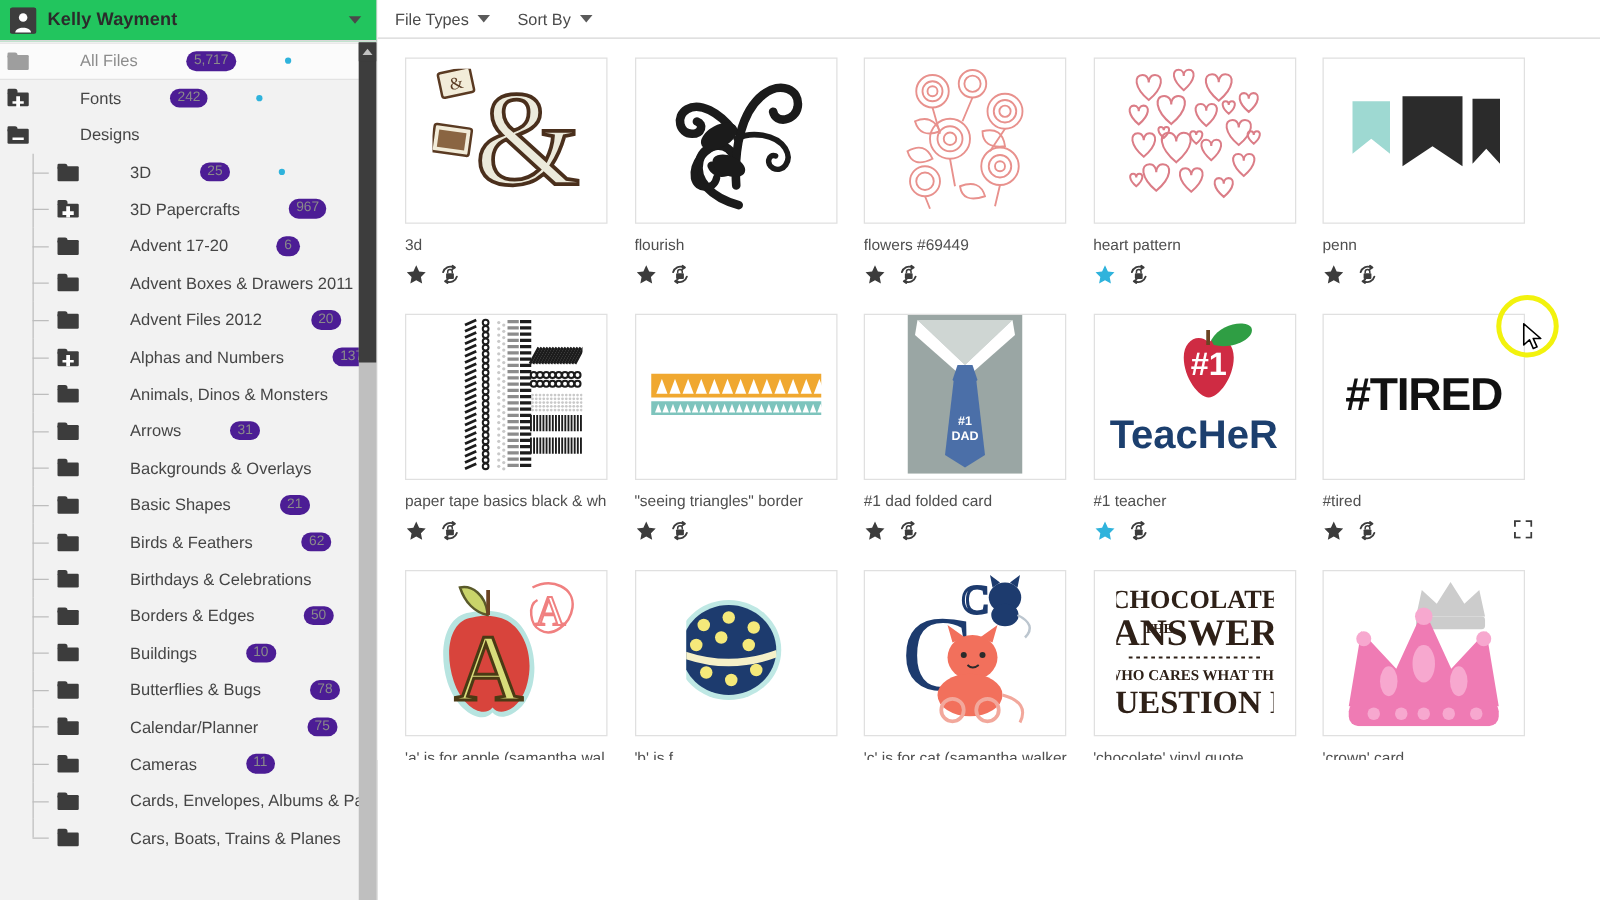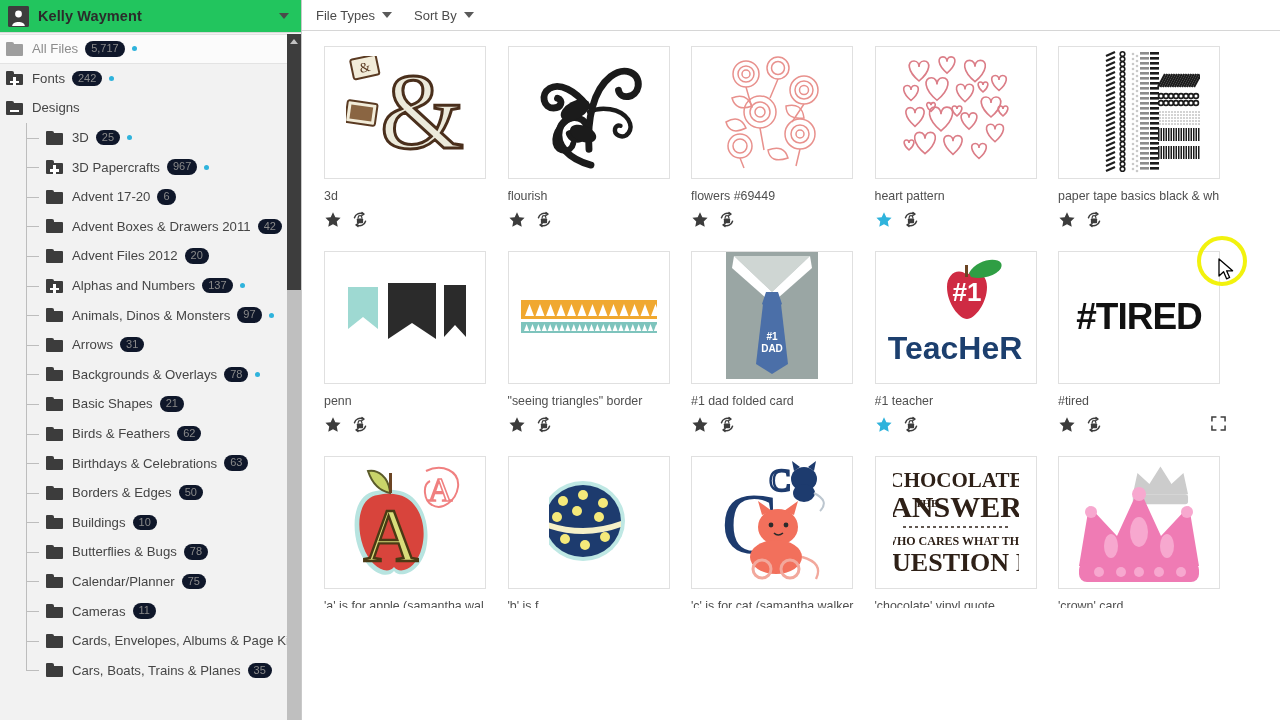--- a/index.html
+++ b/index.html
@@ -56,20 +56,21 @@
     background: #f2f2f2;
   }
   .tree-row {
     height: 29.6px;
     display: flex; align-items: center;
     position: relative;
     white-space: nowrap;
     font-size: 13.2px;
     color: #454545;
     padding-left: 0;
+    gap: 32px;
   }
   .tree-row.selected {
     background: #fbfbfb;
     border-top: 1px solid #e3e3e3;
     border-bottom: 1px solid #e3e3e3;
   }
   .tw-indent0 { padding-left: 6px; }
   .tw-indent1 { padding-left: 46px; }
 
   .folder-ico {
@@ -99,21 +100,21 @@
   .folder-ico .plus.v {
     left: 7.3px; bottom: -0.3px; width: 2.4px; height: 9px;
   }
   .star-ico { width:17px;height:16px;flex:0 0 17px;margin-right:9px; }
   .star-ico svg { display:block; }
 
   .tree-label { color:#454545; }
   .tree-label.muted { color: #8c8c8c; }
   .count {
     display: inline-block;
-    background: #0f172a;
+    background: #4c1d95;
     color: #8a8a8a;
     font-size: 11px;
     border-radius: 8px;
     padding: 1px 6px 1.5px 6px;
     margin-left: 7px;
     vertical-align: 1.5px;
     line-height: 13px;
   }
   .dot {
     display: inline-block;
@@ -610,20 +611,43 @@
                 <path transform="translate(36,58) scale(0.4375)" d="M0,10 C-12,0 -12,-10 -5,-10 C-1,-10 0,-6 0,-4 C0,-6 1,-10 5,-10 C12,-10 12,0 0,10 Z" fill="none" stroke="#db7d87" stroke-width="3.7142857142857144"></path>
                 <path transform="translate(88,38) scale(0.5)" d="M0,10 C-12,0 -12,-10 -5,-10 C-1,-10 0,-6 0,-4 C0,-6 1,-10 5,-10 C12,-10 12,0 0,10 Z" fill="none" stroke="#db7d87" stroke-width="3.25"></path>
                 <path transform="translate(14,96) scale(0.5)" d="M0,10 C-12,0 -12,-10 -5,-10 C-1,-10 0,-6 0,-4 C0,-6 1,-10 5,-10 C12,-10 12,0 0,10 Z" fill="none" stroke="#db7d87" stroke-width="3.25"></path>
                 <path transform="translate(108,62) scale(0.5)" d="M0,10 C-12,0 -12,-10 -5,-10 C-1,-10 0,-6 0,-4 C0,-6 1,-10 5,-10 C12,-10 12,0 0,10 Z" fill="none" stroke="#db7d87" stroke-width="3.25"></path>
               </svg></div>
           </div>
           <div class="cap">heart pattern</div>
           <div class="icons">
             <span class="st"><svg width="18" height="18" viewBox="0 0 24 24">
                 <path d="M12 1.6l3.1 6.6 7 .9-5.1 4.9 1.3 7.1L12 17.6 5.7 21.1 7 14 1.9 9.1l7-.9z" fill="#2fb3dc"></path>
+              </svg></span>
+            <span class="lk"><svg width="18" height="17" viewBox="0 0 24 24">
+                <path d="M4.2 9.5 A8.4 8.4 0 0 1 16 4.1" fill="none" stroke="#3c3c3c" stroke-width="2.1" stroke-linecap="round"></path>
+                <path d="M14.8 2.2 L17.6 4.3 L14.6 6.2" fill="none" stroke="#3c3c3c" stroke-width="2.1" stroke-linecap="round" stroke-linejoin="round"></path>
+                <path d="M19.8 14.5 A8.4 8.4 0 0 1 8 19.9" fill="none" stroke="#3c3c3c" stroke-width="2.1" stroke-linecap="round"></path>
+                <path d="M9.2 21.8 L6.4 19.7 L9.4 17.8" fill="none" stroke="#3c3c3c" stroke-width="2.1" stroke-linecap="round" stroke-linejoin="round"></path>
+                <rect x="7.6" y="10.6" width="8.8" height="6.6" rx="1" fill="#3c3c3c"></rect>
+                <path d="M9.4 10.6 V9 a2.6 2.6 0 0 1 5.2 0 v1.6" fill="none" stroke="#3c3c3c" stroke-width="1.7"></path>
+              </svg></span>
+          </div>
+        </div>
+        <div class="card">
+          <div class="thumb">
+            <div class="art"><svg width="122" height="126" viewBox="0 0 122 126">
+                <path d="M4 34 H34 V76 L19 64 L4 76 Z" fill="#9ed9d2"></path>
+                <path d="M44 30 H92 V86 L68 70 L44 86 Z" fill="#2b2b2b"></path>
+                <path d="M100 32 H122 V84 L111 72 L100 84 Z" fill="#2b2b2b"></path>
+              </svg></div>
+          </div>
+          <div class="cap">penn</div>
+          <div class="icons">
+            <span class="st"><svg width="18" height="18" viewBox="0 0 24 24">
+                <path d="M12 1.6l3.1 6.6 7 .9-5.1 4.9 1.3 7.1L12 17.6 5.7 21.1 7 14 1.9 9.1l7-.9z" fill="#3c3c3c"></path>
               </svg></span>
             <span class="lk"><svg width="18" height="17" viewBox="0 0 24 24">
                 <path d="M4.2 9.5 A8.4 8.4 0 0 1 16 4.1" fill="none" stroke="#3c3c3c" stroke-width="2.1" stroke-linecap="round"></path>
                 <path d="M14.8 2.2 L17.6 4.3 L14.6 6.2" fill="none" stroke="#3c3c3c" stroke-width="2.1" stroke-linecap="round" stroke-linejoin="round"></path>
                 <path d="M19.8 14.5 A8.4 8.4 0 0 1 8 19.9" fill="none" stroke="#3c3c3c" stroke-width="2.1" stroke-linecap="round"></path>
                 <path d="M9.2 21.8 L6.4 19.7 L9.4 17.8" fill="none" stroke="#3c3c3c" stroke-width="2.1" stroke-linecap="round" stroke-linejoin="round"></path>
                 <rect x="7.6" y="10.6" width="8.8" height="6.6" rx="1" fill="#3c3c3c"></rect>
                 <path d="M9.4 10.6 V9 a2.6 2.6 0 0 1 5.2 0 v1.6" fill="none" stroke="#3c3c3c" stroke-width="1.7"></path>
               </svg></span>
           </div>
@@ -923,43 +947,20 @@
                 <path d="M14.8 2.2 L17.6 4.3 L14.6 6.2" fill="none" stroke="#3c3c3c" stroke-width="2.1" stroke-linecap="round" stroke-linejoin="round"></path>
                 <path d="M19.8 14.5 A8.4 8.4 0 0 1 8 19.9" fill="none" stroke="#3c3c3c" stroke-width="2.1" stroke-linecap="round"></path>
                 <path d="M9.2 21.8 L6.4 19.7 L9.4 17.8" fill="none" stroke="#3c3c3c" stroke-width="2.1" stroke-linecap="round" stroke-linejoin="round"></path>
                 <rect x="7.6" y="10.6" width="8.8" height="6.6" rx="1" fill="#3c3c3c"></rect>
                 <path d="M9.4 10.6 V9 a2.6 2.6 0 0 1 5.2 0 v1.6" fill="none" stroke="#3c3c3c" stroke-width="1.7"></path>
               </svg></span>
           </div>
         </div>
         <div class="card">
           <div class="thumb">
-            <div class="art"><svg width="122" height="126" viewBox="0 0 122 126">
-                <path d="M4 34 H34 V76 L19 64 L4 76 Z" fill="#9ed9d2"></path>
-                <path d="M44 30 H92 V86 L68 70 L44 86 Z" fill="#2b2b2b"></path>
-                <path d="M100 32 H122 V84 L111 72 L100 84 Z" fill="#2b2b2b"></path>
-              </svg></div>
-          </div>
-          <div class="cap">penn</div>
-          <div class="icons">
-            <span class="st"><svg width="18" height="18" viewBox="0 0 24 24">
-                <path d="M12 1.6l3.1 6.6 7 .9-5.1 4.9 1.3 7.1L12 17.6 5.7 21.1 7 14 1.9 9.1l7-.9z" fill="#3c3c3c"></path>
-              </svg></span>
-            <span class="lk"><svg width="18" height="17" viewBox="0 0 24 24">
-                <path d="M4.2 9.5 A8.4 8.4 0 0 1 16 4.1" fill="none" stroke="#3c3c3c" stroke-width="2.1" stroke-linecap="round"></path>
-                <path d="M14.8 2.2 L17.6 4.3 L14.6 6.2" fill="none" stroke="#3c3c3c" stroke-width="2.1" stroke-linecap="round" stroke-linejoin="round"></path>
-                <path d="M19.8 14.5 A8.4 8.4 0 0 1 8 19.9" fill="none" stroke="#3c3c3c" stroke-width="2.1" stroke-linecap="round"></path>
-                <path d="M9.2 21.8 L6.4 19.7 L9.4 17.8" fill="none" stroke="#3c3c3c" stroke-width="2.1" stroke-linecap="round" stroke-linejoin="round"></path>
-                <rect x="7.6" y="10.6" width="8.8" height="6.6" rx="1" fill="#3c3c3c"></rect>
-                <path d="M9.4 10.6 V9 a2.6 2.6 0 0 1 5.2 0 v1.6" fill="none" stroke="#3c3c3c" stroke-width="1.7"></path>
-              </svg></span>
-          </div>
-        </div>
-        <div class="card">
-          <div class="thumb">
             <div class="art"><svg width="148" height="120" viewBox="0 0 148 120">
                 <rect x="6" y="44" width="136" height="19" fill="#f0a830"></rect>
                 <path d="M10 60 L14.5 48 L19 60 Z" fill="#ffffff"></path>
                 <path d="M20.5 60 L25 48 L29.5 60 Z" fill="#ffffff"></path>
                 <path d="M31 60 L35.5 48 L40 60 Z" fill="#ffffff"></path>
                 <path d="M41.5 60 L46 48 L50.5 60 Z" fill="#ffffff"></path>
                 <path d="M52 60 L56.5 48 L61 60 Z" fill="#ffffff"></path>
                 <path d="M62.5 60 L67 48 L71.5 60 Z" fill="#ffffff"></path>
                 <path d="M73 60 L77.5 48 L82 60 Z" fill="#ffffff"></path>
                 <path d="M83.5 60 L88 48 L92.5 60 Z" fill="#ffffff"></path>

